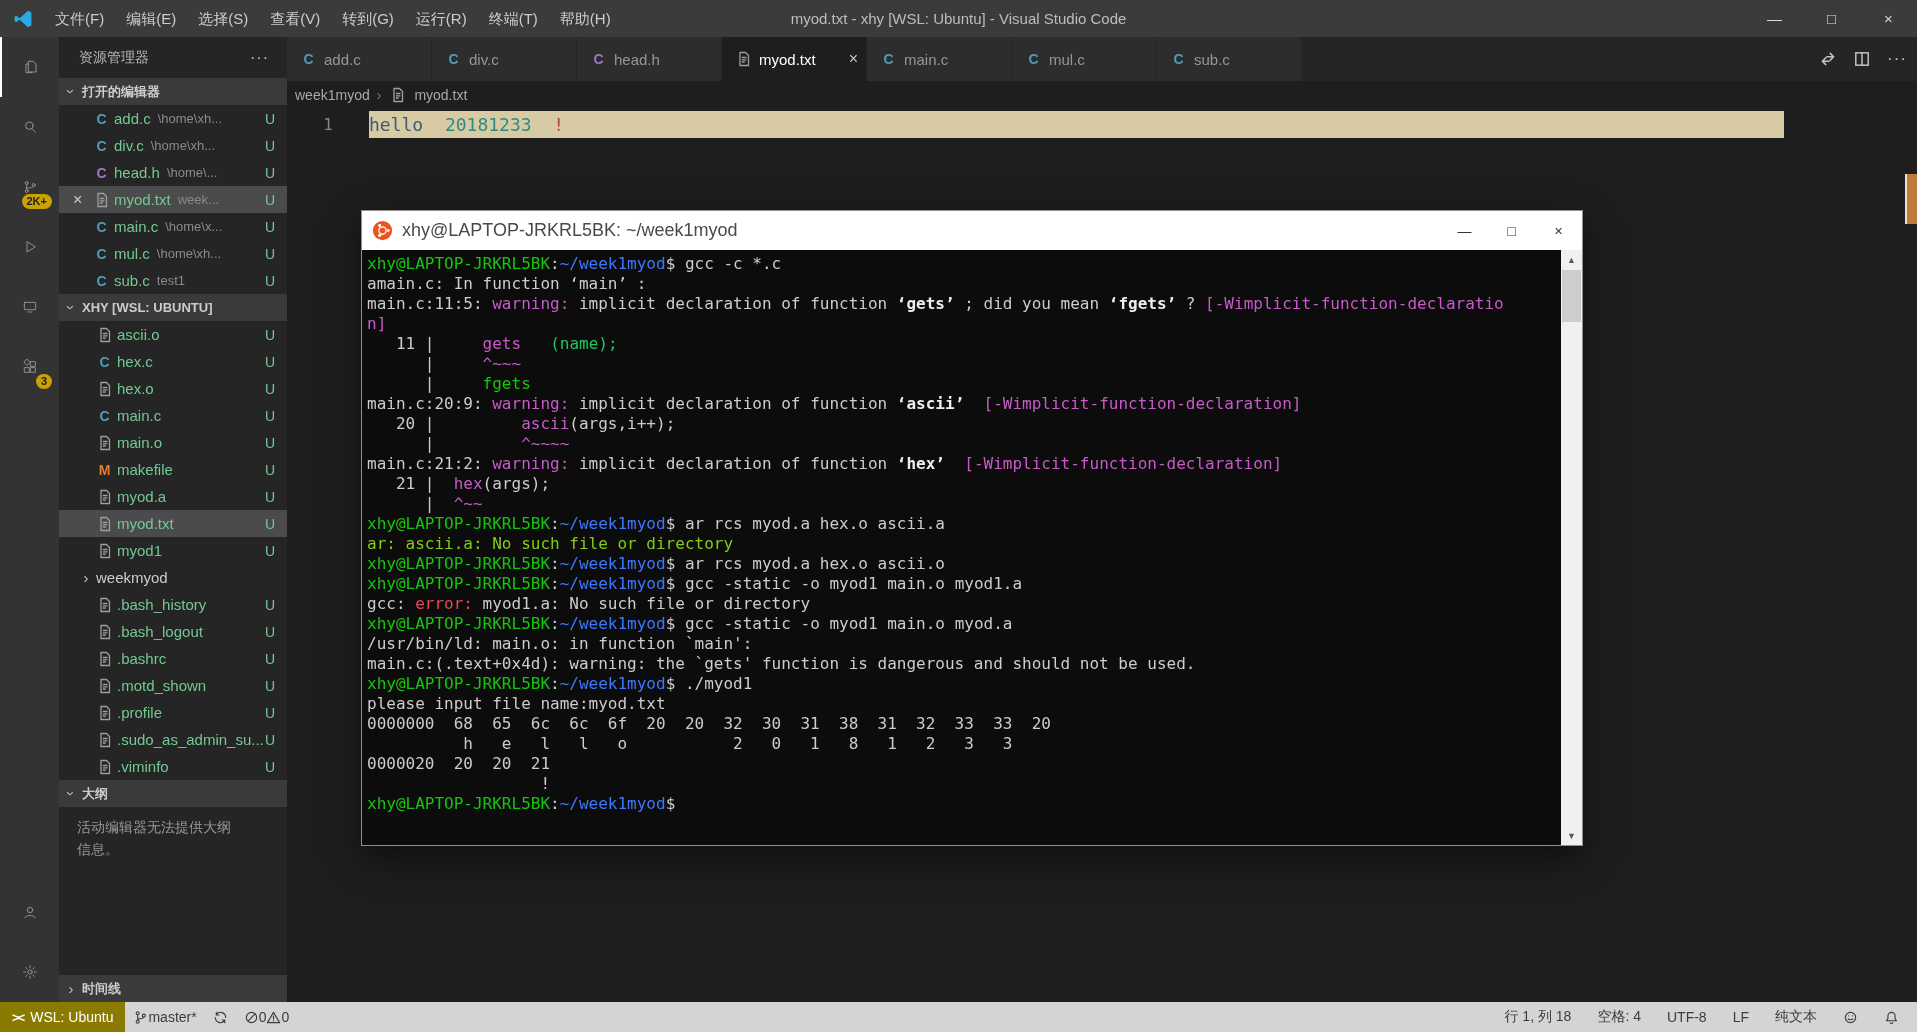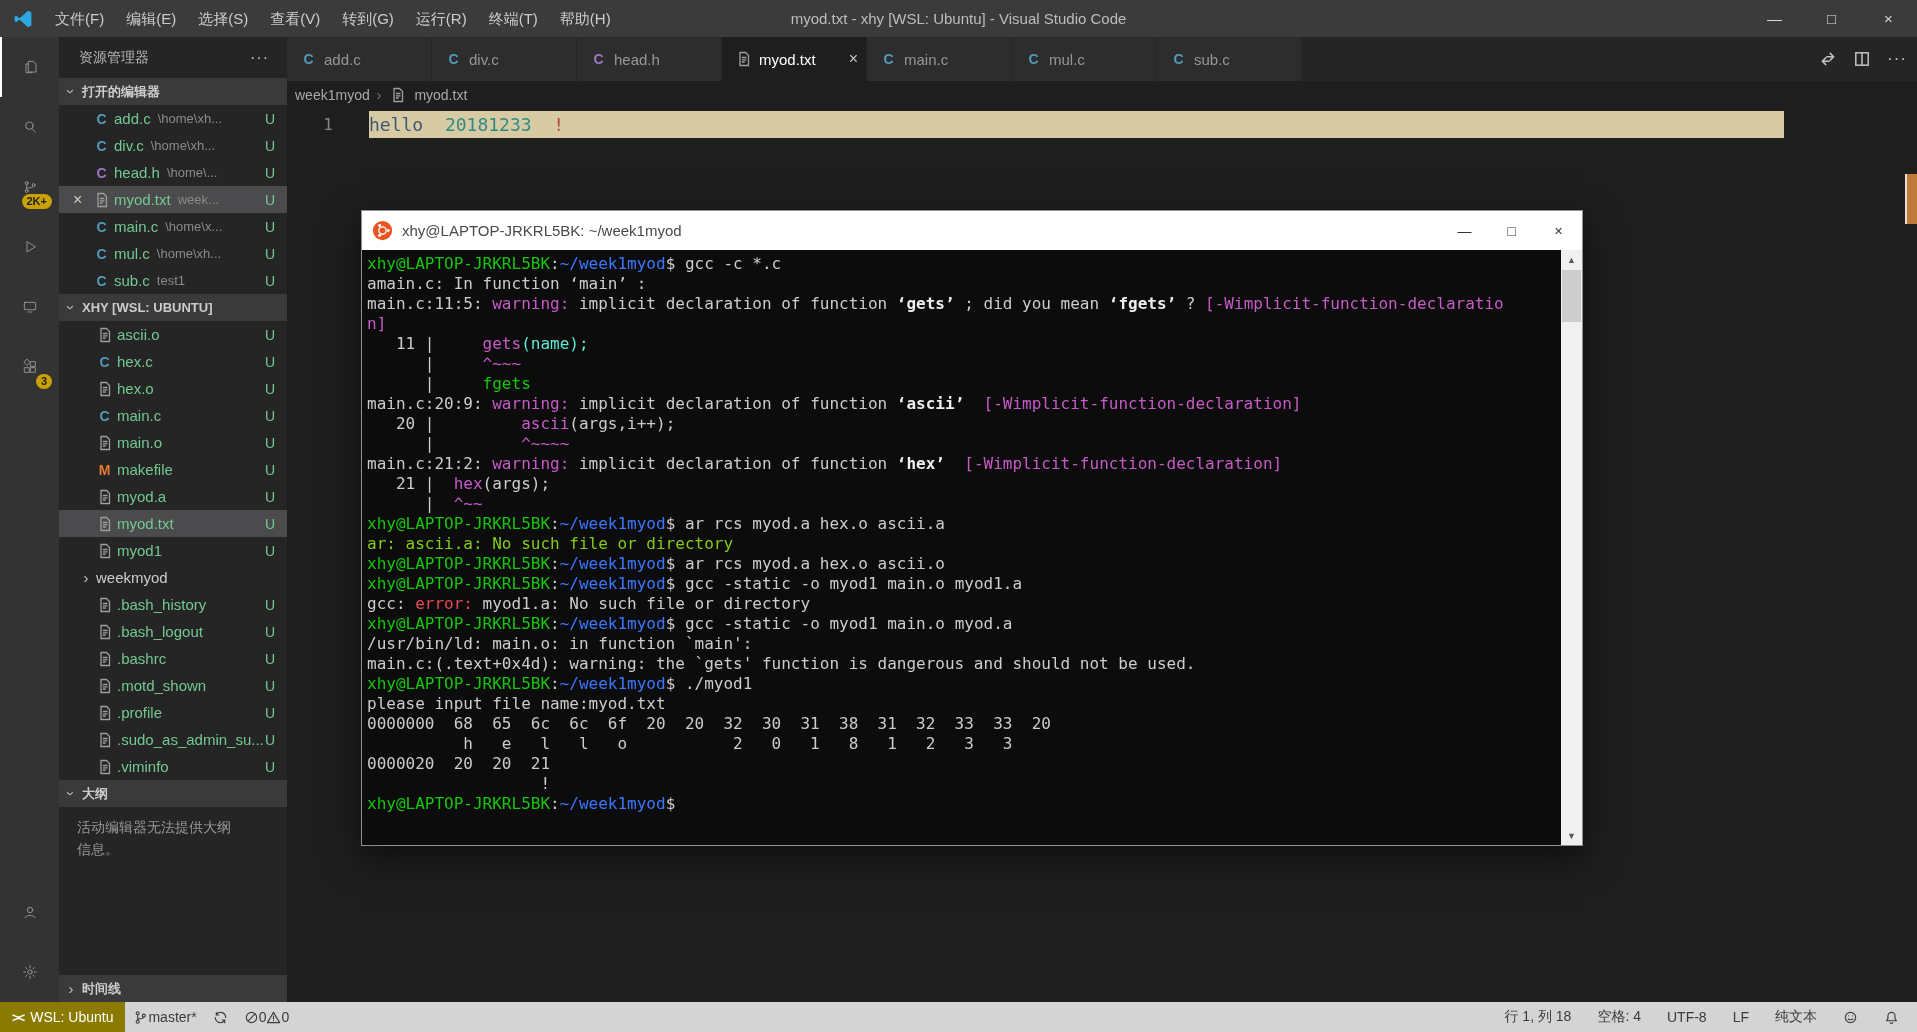--- a/index.html
+++ b/index.html
@@ -69,21 +69,21 @@
   .sb-item{display:flex;align-items:center;padding:0 8px;height:100%;}
   .sb-item svg{width:15px;height:15px;fill:none;stroke:currentColor;stroke-width:1.2;stroke-linecap:round;stroke-linejoin:round;}
   .remote{background:var(--remote_bg);color:#ffffff;padding:0 12px;gap:7px;}
   .remote-glyph{font-weight:bold;letter-spacing:-2px;font-size:13px;}
   .sb-right{margin-left:auto;display:flex;align-items:center;height:100%;padding-right:10px;gap:10px;}
 
   
   .terminal{position:absolute;left:361px;top:210px;width:1222px;height:636px;background:#0c0c0c;border:1px solid #8f8f8f;box-shadow:0 12px 34px rgba(0,0,0,.55);z-index:20;}
   .term-titlebar{height:39px;background:#ffffff;display:flex;align-items:center;gap:9px;padding-left:10px;}
   .ubuntu-icon{width:21px;height:21px;flex:none;}
-  .term-title{font-size:15px;color:#4a4a4a;white-space:nowrap;}
+  .term-title{font-size:18px;color:#4a4a4a;white-space:nowrap;}
   .term-controls{margin-left:auto;display:flex;height:100%;}
   .term-btn{width:47px;height:100%;display:flex;align-items:center;justify-content:center;color:#333;font-size:14px;}
   .term-body{position:absolute;top:39px;left:0;right:21px;bottom:0;overflow:hidden;padding:4px 0 0 5px;background:#0c0c0c;}
   .term-line{font-family:"DejaVu Sans Mono","Liberation Mono",monospace;font-size:16px;line-height:20px;white-space:pre;color:#cccccc;}
   .term-scroll{position:absolute;top:39px;right:0;bottom:0;width:21px;background:#f0f0f0;}
   .ts-arrow{position:absolute;left:0;width:21px;height:19px;display:flex;align-items:center;justify-content:center;font-size:9px;color:#5a5a5a;}
   .ts-arrow.up{top:0;}
   .ts-arrow.down{bottom:0;}
   .ts-thumb{position:absolute;left:1px;top:20px;width:19px;height:52px;background:#cdcdcd;}
 </style>
@@ -587,21 +587,21 @@
       <div class="term-btn">—</div>
       <div class="term-btn">□</div>
       <div class="term-btn">×</div>
     </div>
   </div>
   <div id="term-body" class="term-body">
       <div class="term-line"><span style="color: rgb(22, 198, 12);">xhy@LAPTOP-JRKRL5BK</span><span style="color: rgb(204, 204, 204);">:</span><span style="color: rgb(59, 120, 255);">~/week1myod</span><span style="color: rgb(204, 204, 204);">$ gcc -c *.c</span></div>
       <div class="term-line"><span style="color: rgb(204, 204, 204); margin-top: 28px;">amain.c: In function ‘main’ :</span></div>
       <div class="term-line"><span style="color: rgb(204, 204, 204);">main.c:11:5: </span><span style="color: rgb(199, 90, 200);">warning: </span><span style="color: rgb(204, 204, 204);">implicit declaration of function </span><span style="color: rgb(238, 238, 238); font-weight: bold;">‘gets’</span><span style="color: rgb(204, 204, 204);"> ; did you mean </span><span style="color: rgb(238, 238, 238); font-weight: bold;">‘fgets’</span><span style="color: rgb(204, 204, 204);"> ? </span><span style="color: rgb(199, 90, 200);">[-Wimplicit-function-declaratio</span></div>
       <div class="term-line"><span style="color: rgb(199, 90, 200);">n]</span></div>
-      <div class="term-line"><span style="color: rgb(204, 204, 204);">   11 |     </span><span style="color: rgb(199, 90, 200);">gets</span><span style="color: #5eead4;">(name);</span></div>
+      <div class="term-line"><span style="color: rgb(204, 204, 204);">   11 |     </span><span style="color: rgb(199, 90, 200);">gets</span><span style="color: #22c55e; margin-left: 29px;">(name);</span></div>
       <div class="term-line"><span style="color: rgb(204, 204, 204);">      |     </span><span style="color: rgb(199, 90, 200);">^~~~</span></div>
       <div class="term-line"><span style="color: rgb(204, 204, 204);">      |     </span><span style="color: rgb(22, 198, 12);">fgets</span></div>
       <div class="term-line"><span style="color: rgb(204, 204, 204);">main.c:20:9: </span><span style="color: rgb(199, 90, 200);">warning: </span><span style="color: rgb(204, 204, 204);">implicit declaration of function </span><span style="color: rgb(238, 238, 238); font-weight: bold;">‘ascii’</span><span style="color: rgb(204, 204, 204);">  </span><span style="color: rgb(199, 90, 200);">[-Wimplicit-function-declaration]</span></div>
       <div class="term-line"><span style="color: rgb(204, 204, 204);">   20 |         </span><span style="color: rgb(199, 90, 200);">ascii</span><span style="color: rgb(204, 204, 204);">(args,i++);</span></div>
       <div class="term-line"><span style="color: rgb(204, 204, 204);">      |         </span><span style="color: rgb(199, 90, 200);">^~~~~</span></div>
       <div class="term-line"><span style="color: rgb(204, 204, 204);">main.c:21:2: </span><span style="color: rgb(199, 90, 200);">warning: </span><span style="color: rgb(204, 204, 204);">implicit declaration of function </span><span style="color: rgb(238, 238, 238); font-weight: bold;">‘hex’</span><span style="color: rgb(204, 204, 204);">  </span><span style="color: rgb(199, 90, 200);">[-Wimplicit-function-declaration]</span></div>
       <div class="term-line"><span style="color: rgb(204, 204, 204);">   21 |  </span><span style="color: rgb(199, 90, 200);">hex</span><span style="color: rgb(204, 204, 204);">(args);</span></div>
       <div class="term-line"><span style="color: rgb(204, 204, 204);">      |  </span><span style="color: rgb(199, 90, 200);">^~~</span></div>
       <div class="term-line"><span style="color: rgb(22, 198, 12);">xhy@LAPTOP-JRKRL5BK</span><span style="color: rgb(204, 204, 204);">:</span><span style="color: rgb(59, 120, 255);">~/week1myod</span><span style="color: rgb(204, 204, 204);">$ ar rcs myod.a hex.o ascii.a</span></div>
       <div class="term-line"><span style="color: #84cc16;">ar: ascii.a: No such file or directory</span></div>

